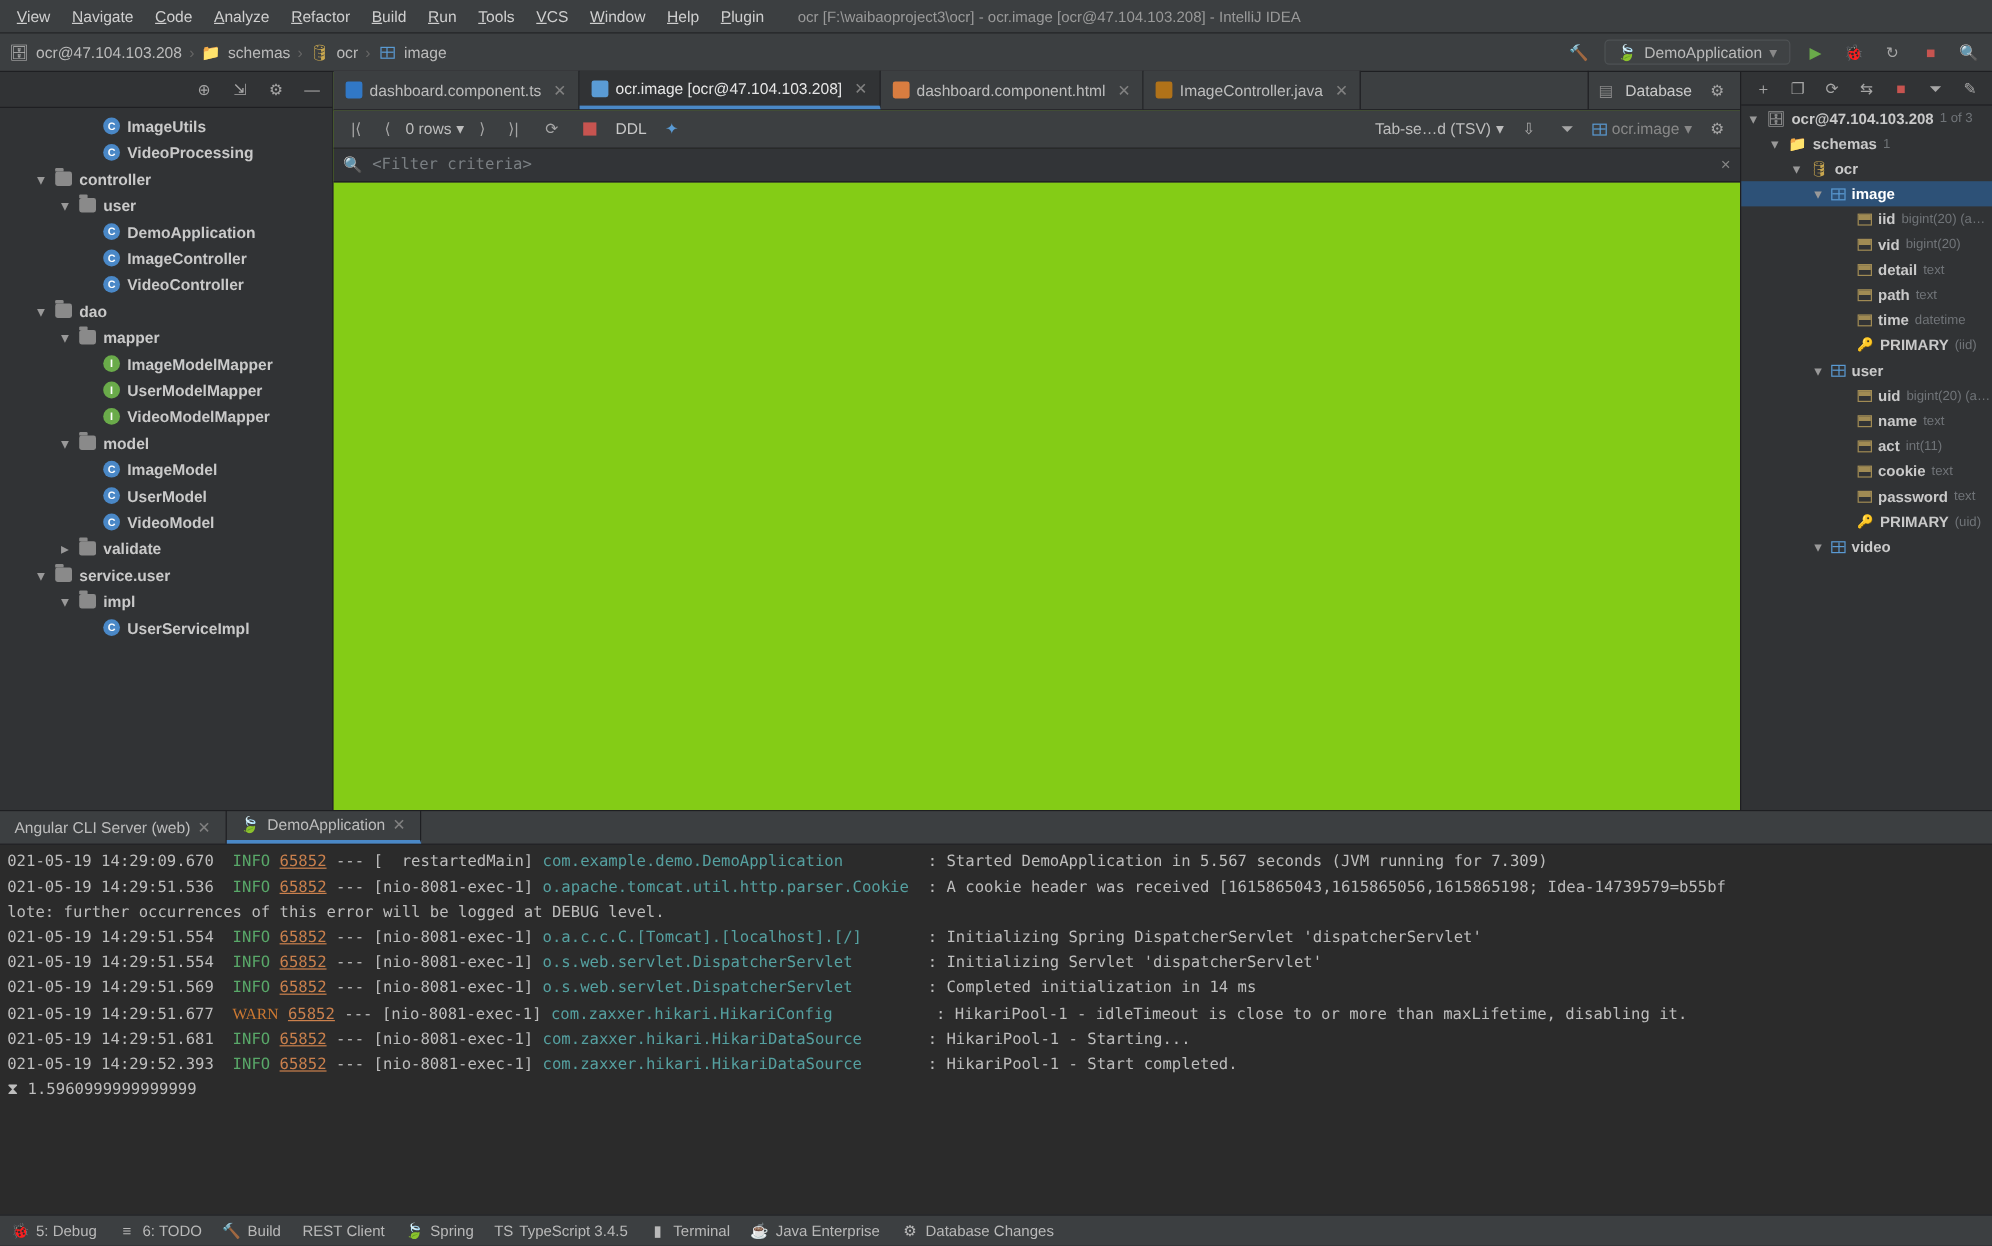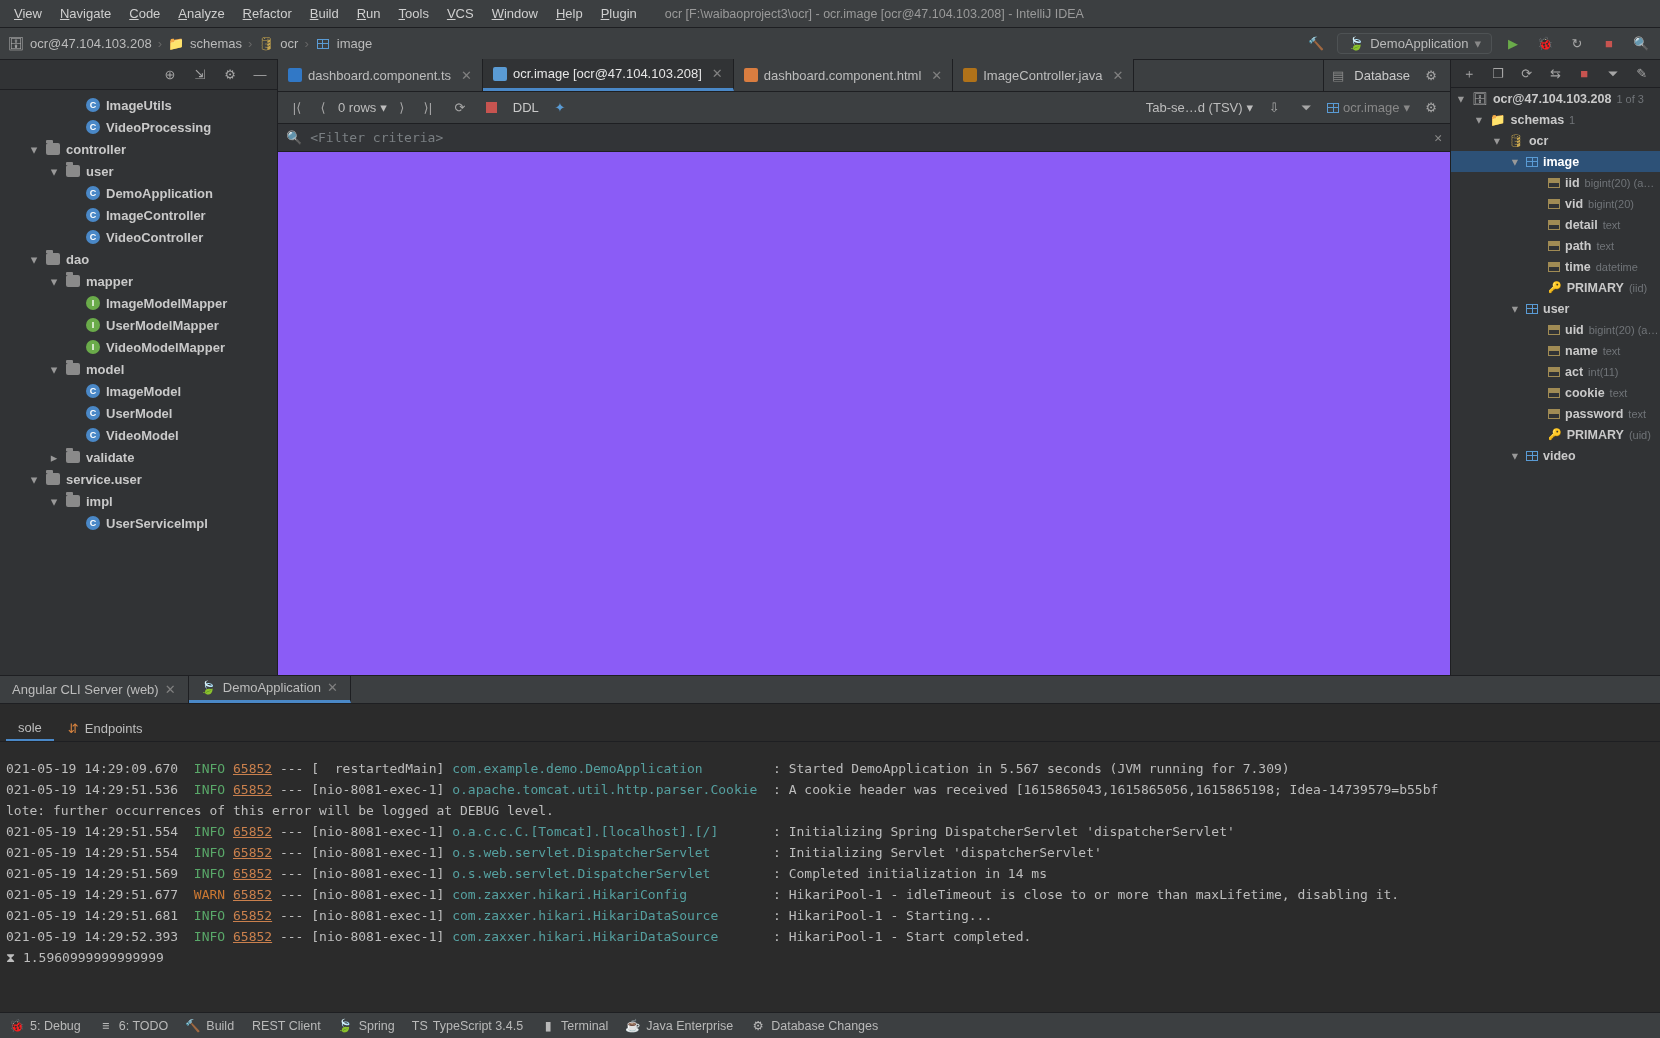--- a/index.html
+++ b/index.html
@@ -35,21 +35,21 @@
   .crumbs{display:flex;align-items:center;gap:6px;color:#bbb;}
   .crumbs .sep{color:#666;}
   .crumbs .ico{display:inline-flex;align-items:center;justify-content:center;width:16px;height:16px;}
   .nav-right{display:flex;align-items:center;gap:10px;}
   .runcfg{display:flex;align-items:center;gap:6px;border:1px solid var(--border-light);border-radius:4px;padding:2px 10px;background:#3f4244;}
   .ibtn{display:inline-flex;align-items:center;justify-content:center;width:22px;height:22px;color:#a6a6a6;}
 
   
   .work{display:flex;height:calc(100% - 28px - 32px - 337px - 26px);}
   .col-left{width:278px;background:var(--bg-dark);border-right:1px solid var(--border);display:flex;flex-direction:column;}
-  .col-mid{flex:1;display:flex;flex-direction:column;background:#8b5cf6;}
+  .col-mid{flex:1;display:flex;flex-direction:column;background:#84cc16;}
   .col-right{width:210px;background:var(--bg-dark);border-left:1px solid var(--border);display:flex;flex-direction:column;}
 
   
   .proj-tb{height:30px;display:flex;align-items:center;justify-content:flex-end;padding:0 6px;gap:8px;border-bottom:1px solid var(--border);}
   .tree{flex:1;overflow:auto;padding:4px 0 4px 0;}
   .tn{display:flex;align-items:center;gap:6px;height:22px;padding-left:var(--pl,8px);white-space:nowrap;cursor:default;}
   .tw{width:12px;display:inline-flex;justify-content:center;color:#999;}
   .tlabel{color:#c9c9c9;font-weight:bold;}
   .pkg-ico{width:14px;height:12px;background:#8a8a8a;border-radius:2px;display:inline-block;position:relative;}
   .pkg-ico::before{content:"";position:absolute;top:-3px;left:0;width:7px;height:3px;background:#8a8a8a;border-radius:1px 1px 0 0;}
@@ -91,32 +91,32 @@
   .dn .tlabel{color:#c9c9c9;}
   .dn.sel .tlabel{color:#fff;}
   .type{color:#707478;font-size:11px;}
   .col-ico{width:12px;height:10px;border:1px solid #a08b54;background:linear-gradient(#a08b54 50%,transparent 50%);display:inline-block;}
   .key-ico{color:#d9a63f;font-size:11px;}
   .tbl-ico{width:12px;height:10px;border:1px solid #5a9bd4;display:inline-block;background:
     linear-gradient(#5a9bd4,#5a9bd4) 0 50%/100% 1px no-repeat,
     linear-gradient(#5a9bd4,#5a9bd4) 50% 0/1px 100% no-repeat;}
 
   
-  .run{height:337px;display:flex;flex-direction:column;border-top:1px solid var(--border);background:#2b2b2b;gap:12px;}
+  .run{height:337px;display:flex;flex-direction:column;border-top:1px solid var(--border);background:#2b2b2b;}
   .run-tabs{height:28px;display:flex;align-items:flex-end;background:var(--bg-header);border-bottom:1px solid var(--border);}
   .rtab{display:flex;align-items:center;gap:6px;height:28px;padding:0 12px;color:#bdbdbd;border-right:1px solid var(--border);}
   .rtab.active{border-bottom:3px solid var(--accent);}
   .rtab .x{color:#808080;}
   .rsub{height:26px;display:flex;align-items:flex-end;gap:2px;background:#2b2b2b;padding-left:6px;border-bottom:1px solid var(--border);}
   .rstab{display:flex;align-items:center;gap:6px;height:26px;padding:0 12px;color:#bdbdbd;}
   .rstab.active{border-bottom:2px solid var(--accent);}
   .console{flex:1;overflow:auto;padding:4px 6px;font-family:var(--mono);font-size:13px;line-height:21px;color:#bdbdbd;white-space:pre;}
   .console .ts{color:#bdbdbd;}
   .console .info{color:var(--log-info);}
-  .console .warn{color:var(--log-warn);}
+  .console .warn{color:var(--log-warn);font-family:Liberation Serif, serif;}
   .console .pid{color:var(--log-num);text-decoration:underline;}
   .console .sep2{color:#bdbdbd;}
   .console .thr{color:#bdbdbd;}
   .console .cls2{color:var(--log-cls);}
   .console .msg{color:#bdbdbd;}
   .console .note{color:#bdbdbd;}
 
   
   .status{height:26px;display:flex;align-items:center;gap:18px;background:var(--bg-header);border-top:1px solid var(--border);padding:0 10px;}
   .status .sb{display:flex;align-items:center;gap:6px;color:#b9b9b9;font-size:12.5px;}
@@ -484,29 +484,20 @@
       <div class="rtab">
         <span>Angular CLI Server (web)</span>
         <span class="x">✕</span>
       </div>
       <div class="rtab active">
         <span style="color:#6aab4a">🍃</span>
         <span>DemoApplication</span>
         <span class="x">✕</span>
       </div>
     </div>
-  <div class="rsub" id="run-subtabs">
-      <div class="rstab active">
-        <span>sole</span>
-      </div>
-      <div class="rstab">
-        <span style="color:#d9843f">⇵</span>
-        <span>Endpoints</span>
-      </div>
-    </div>
   <div class="console" id="console"><div><span class="ts">021-05-19 14:29:09.670</span>  <span class="info">INFO</span> <span class="pid">65852</span> <span class="sep2">---</span> <span class="thr">[  restartedMain]</span> <span class="cls2">com.example.demo.DemoApplication        </span> <span class="msg">: Started DemoApplication in 5.567 seconds (JVM running for 7.309)</span></div><div><span class="ts">021-05-19 14:29:51.536</span>  <span class="info">INFO</span> <span class="pid">65852</span> <span class="sep2">---</span> <span class="thr">[nio-8081-exec-1]</span> <span class="cls2">o.apache.tomcat.util.http.parser.Cookie </span> <span class="msg">: A cookie header was received [1615865043,1615865056,1615865198; Idea-14739579=b55bf</span></div><div class="note">lote: further occurrences of this error will be logged at DEBUG level.</div><div><span class="ts">021-05-19 14:29:51.554</span>  <span class="info">INFO</span> <span class="pid">65852</span> <span class="sep2">---</span> <span class="thr">[nio-8081-exec-1]</span> <span class="cls2">o.a.c.c.C.[Tomcat].[localhost].[/]      </span> <span class="msg">: Initializing Spring DispatcherServlet 'dispatcherServlet'</span></div><div><span class="ts">021-05-19 14:29:51.554</span>  <span class="info">INFO</span> <span class="pid">65852</span> <span class="sep2">---</span> <span class="thr">[nio-8081-exec-1]</span> <span class="cls2">o.s.web.servlet.DispatcherServlet       </span> <span class="msg">: Initializing Servlet 'dispatcherServlet'</span></div><div><span class="ts">021-05-19 14:29:51.569</span>  <span class="info">INFO</span> <span class="pid">65852</span> <span class="sep2">---</span> <span class="thr">[nio-8081-exec-1]</span> <span class="cls2">o.s.web.servlet.DispatcherServlet       </span> <span class="msg">: Completed initialization in 14 ms</span></div><div><span class="ts">021-05-19 14:29:51.677</span>  <span class="warn">WARN</span> <span class="pid">65852</span> <span class="sep2">---</span> <span class="thr">[nio-8081-exec-1]</span> <span class="cls2">com.zaxxer.hikari.HikariConfig          </span> <span class="msg">: HikariPool-1 - idleTimeout is close to or more than maxLifetime, disabling it.</span></div><div><span class="ts">021-05-19 14:29:51.681</span>  <span class="info">INFO</span> <span class="pid">65852</span> <span class="sep2">---</span> <span class="thr">[nio-8081-exec-1]</span> <span class="cls2">com.zaxxer.hikari.HikariDataSource      </span> <span class="msg">: HikariPool-1 - Starting...</span></div><div><span class="ts">021-05-19 14:29:52.393</span>  <span class="info">INFO</span> <span class="pid">65852</span> <span class="sep2">---</span> <span class="thr">[nio-8081-exec-1]</span> <span class="cls2">com.zaxxer.hikari.HikariDataSource      </span> <span class="msg">: HikariPool-1 - Start completed.</span></div><div><span>⧗</span> 1.5960999999999999</div></div>
 </div>
 
 <div class="status" id="statusbar">
     <div class="sb">
       <span class="sico">🐞</span>
       <span>5: Debug</span>
     </div>
     <div class="sb">
       <span class="sico">≡</span>

